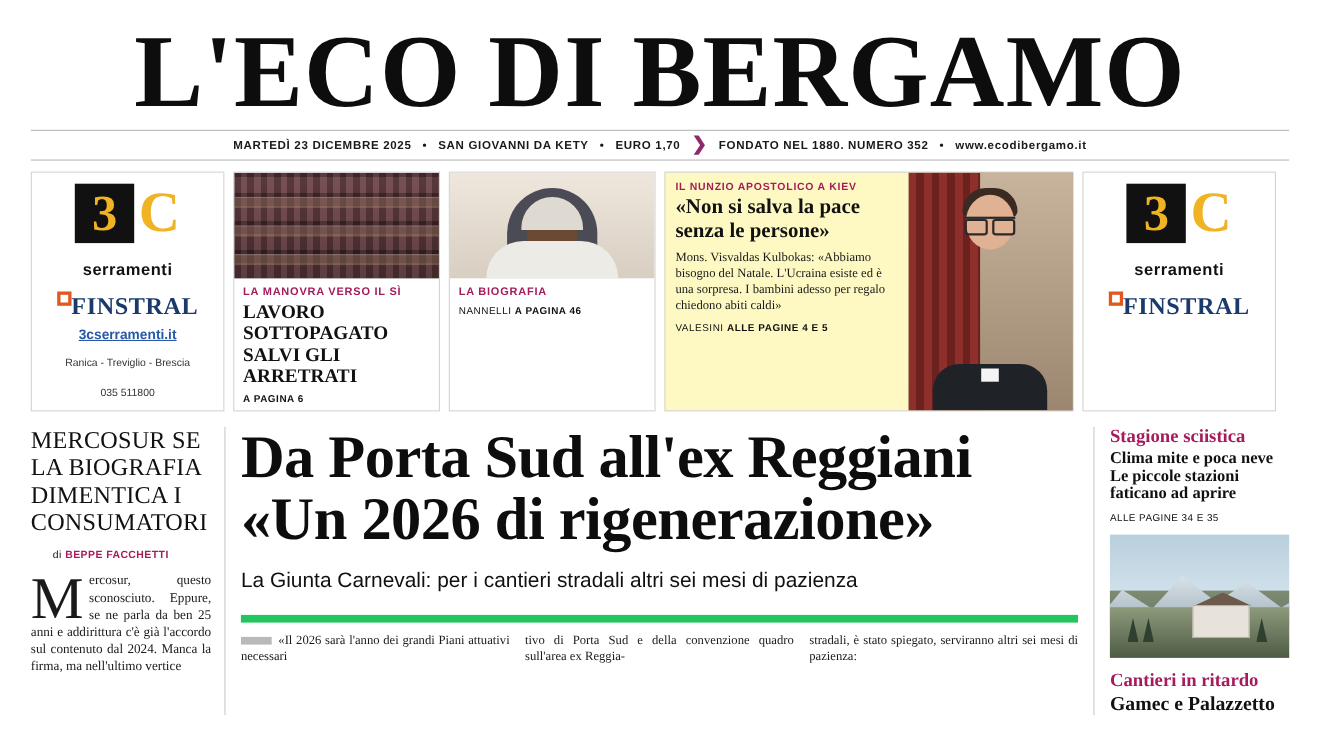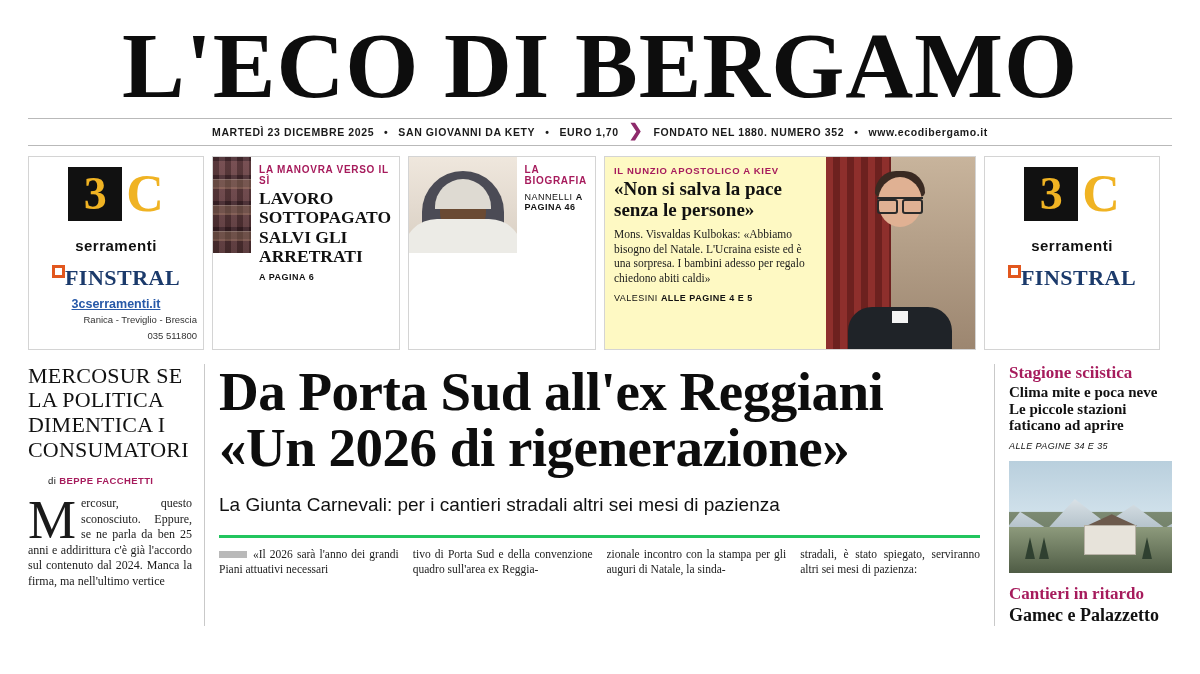--- a/index.html
+++ b/index.html
@@ -118,28 +118,28 @@
     color: #1b3a6b;
     letter-spacing: 0.5px;
   }
   .ad-url {
     color: #2759a8;
     font-weight: 700;
     font-size: 12.5px;
     margin-top: 6px;
     text-decoration: underline;
   }
-  .ad-cities { font-size: 9.5px; color: #333; margin-top: 3px; line-height: 1.35; text-align: right; }
+  .ad-cities { font-size: 9.5px; color: #333; margin-top: 14px; line-height: 1.35; }
 
   .teaser {
     width: 188px;
     border: 1px solid #d4d4d4;
     overflow: hidden;
     display: flex;
-    flex-direction: row;
+    flex-direction: column;
     background: #fff;
   }
   .teaser .photo { height: 96px; width: 100%; position: relative; overflow: hidden; }
   .teaser .body { padding: 7px 8px 6px 8px; flex: 1; }
   .kicker {
     color: #a61b5c;
     font-weight: 700;
     font-size: 10px;
     letter-spacing: 0.7px;
     margin-bottom: 3px;
@@ -326,21 +326,21 @@
     font-size: 19px;
     line-height: 1.2;
     margin: 18px 0 0 0;
     font-weight: 400;
     color: #111;
   }
   .lead-cols {
     display: flex;
     gap: 14px;
     margin-top: 18px;
-    border-top: 3px solid #22c55e;
+    border-top: 7px solid #22c55e;
     padding-top: 9px;
   }
   .lead-cols .c {
     flex: 1;
     font-family: "Liberation Serif", serif;
     font-size: 11.5px;
     line-height: 1.3;
     text-align: justify;
     color: #1a1a1a;
     max-height: 40px;
@@ -369,21 +369,20 @@
     font-size: 15px;
     line-height: 1.09;
     margin: 2px 0 0 0;
     color: #111;
   }
   .right-ref {
     font-size: 9px;
     letter-spacing: 0.4px;
     margin-top: 8px;
     color: #111;
-    font-style: italic;
   }
   .right-photo {
     margin-top: 10px;
     height: 112px;
     position: relative;
     overflow: hidden;
     background: linear-gradient(#b9cfdd 0%, #cfe0ea 45%, #7c8a72 46%, #5b6b55 100%);
   }
   .right-photo .mountain {
     position: absolute; left: -10%; top: 26px; width: 120%; height: 58px;
@@ -526,42 +525,41 @@
       <div class="ad-fin">
         <span class="mark"></span>
         <span class="word">FINSTRAL</span>
       </div>
     </div>
   </div>
 
   <div class="main">
 
     <div class="col-left">
-      <h2 class="opinion-title">MERCOSUR SE LA POLITICA DIMENTICA I CONSUMATORI</h2>
+      <h2 class="opinion-title">MERCOSUR SE LA BIOGRAFIA DIMENTICA I CONSUMATORI</h2>
       <div class="opinion-by">
         <span class="di">di</span>
         <span class="name">BEPPE FACCHETTI</span>
       </div>
       <div class="opinion-text">
         <span class="dropcap">M</span><span>ercosur, questo sconosciuto. Eppure, se ne parla da ben 25 anni e addirittura c'è già l'accordo sul contenuto dal 2024. Manca la firma, ma nell'ultimo vertice</span>
       </div>
     </div>
 
     <div class="vrule"></div>
 
     <div class="col-center">
       <h2 class="lead-head">
         <span>Da Porta Sud all'ex Reggiani</span>
         <span class="l2">«Un 2026 di rigenerazione»</span>
       </h2>
       <p class="lead-sub">La Giunta Carnevali: per i cantieri stradali altri sei mesi di pazienza</p>
       <div class="lead-cols">
         <div class="c first">«Il 2026 sarà l'anno dei grandi Piani attuativi necessari</div>
         <div class="c">tivo di Porta Sud e della convenzione quadro sull'area ex Reggia-</div>
-        <div class="c">zionale incontro con la stampa per gli auguri di Natale, la sinda-</div>
         <div class="c">stradali, è stato spiegato, serviranno altri sei mesi di pazienza:</div>
       </div>
     </div>
 
     <div class="col-right">
       <div class="right-kicker">Stagione sciistica</div>
       <h3 class="right-head">Clima mite e poca neve Le piccole stazioni faticano ad aprire</h3>
       <div class="right-ref">ALLE PAGINE 34 E 35</div>
       <div class="right-photo">
         <div class="mountain"></div>

